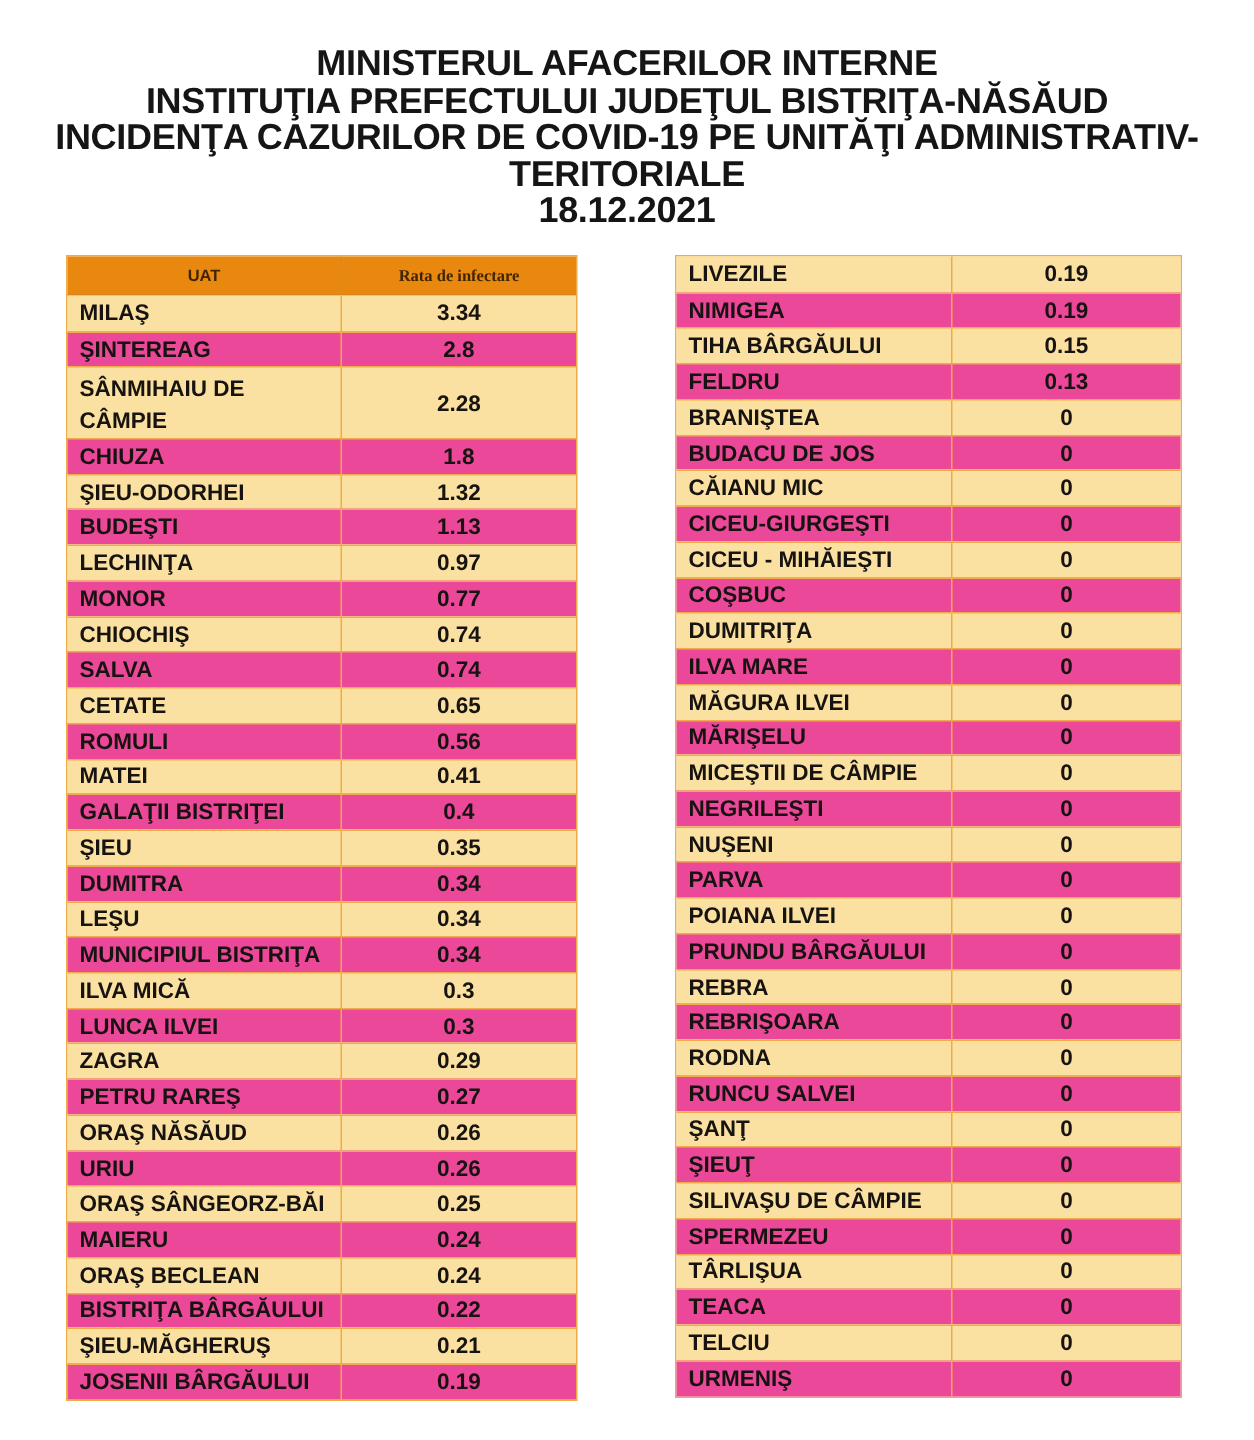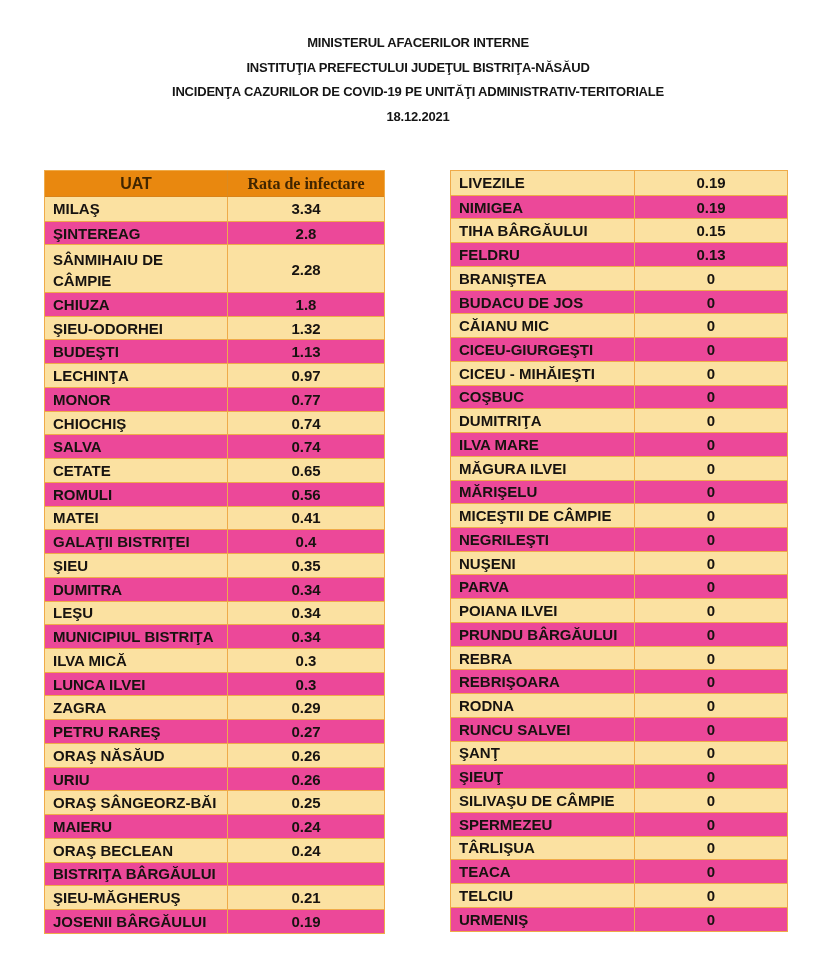--- a/index.html
+++ b/index.html
@@ -10,35 +10,35 @@
     --text:#171310;
   }
   *{margin:0;padding:0;box-sizing:border-box;}
   html,body{background:#ffffff;}
   body{
     width:836px;height:960px;position:relative;overflow:hidden;
     font-family:"Liberation Sans",sans-serif;color:var(--text);
   }
   .titles{
     position:absolute;top:31px;left:0;width:836px;
-    text-align:center;font-weight:700;font-size:13px;line-height:24.5px;
+    text-align:center;font-weight:700;font-size:24px;line-height:24.5px;
     letter-spacing:-0.2px;color:#151515;
   }
   .tbl{
     position:absolute;border:1px solid var(--border);background:#ffffff;
   }
   .tbl-left{left:44px;top:170px;width:341px;}
   .tbl-right{left:450px;top:170px;width:338px;}
   .thead{
     display:flex;height:26px;background:var(--orange);
     border-bottom:1px solid #D9831A;
   }
   .th{
     display:flex;align-items:center;justify-content:center;
-    font-weight:700;font-size:16px;color:var(--hdr-text);
+    font-weight:700;font-size:11px;color:var(--hdr-text);
   }
   .th-name{width:183px;border-right:1px solid #DC8A20;}
   .th-val{flex:1;font-family:Liberation Serif, serif;}
   .row{display:flex;height:23.74px;border-top:1px solid var(--border);}
   .tbl .tbody .row:first-child{border-top:none;}
   .tbl-right .tbody .row:first-child{border-top:none;}
   .row.tall{height:47.5px;}
   .row.shade{background:var(--yellow);}
   .row.plain{background:#ec4899;}
   .cell{font-weight:700;font-size:15px;color:var(--text);}
@@ -228,20 +228,21 @@
       <div class="row shade">
         <div class="cell cell-name">
           <span>ORAŞ BECLEAN</span>
         </div>
         <div class="cell cell-val">0.24</div>
       </div>
       <div class="row plain">
         <div class="cell cell-name">
           <span>BISTRIŢA BÂRGĂULUI</span>
         </div>
+        <div class="cell cell-val">0.22</div>
       </div>
       <div class="row shade">
         <div class="cell cell-name">
           <span>ŞIEU-MĂGHERUŞ</span>
         </div>
         <div class="cell cell-val">0.21</div>
       </div>
       <div class="row plain">
         <div class="cell cell-name">
           <span>JOSENII BÂRGĂULUI</span>

